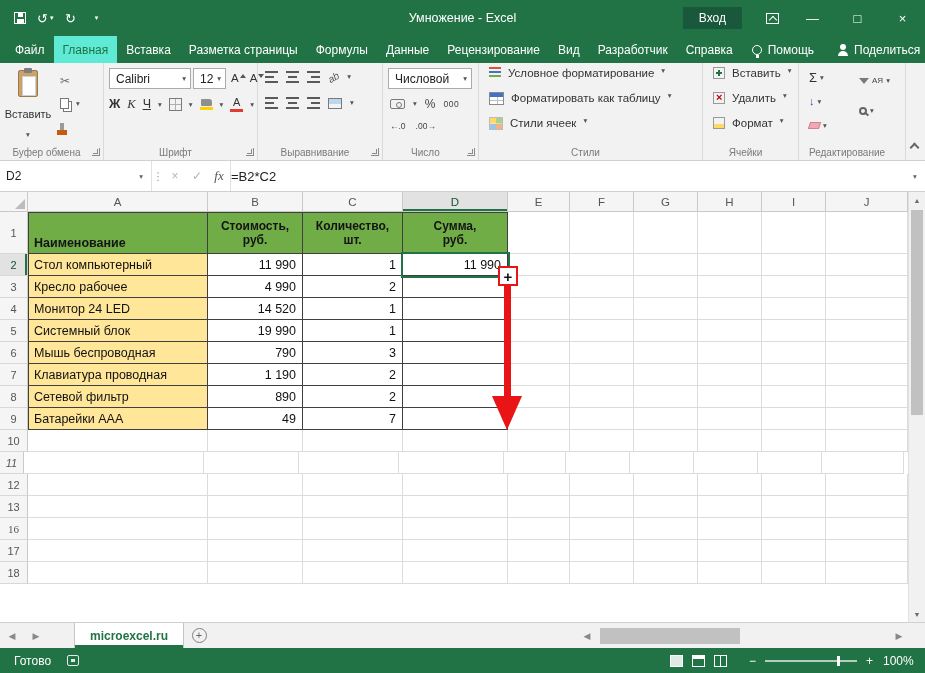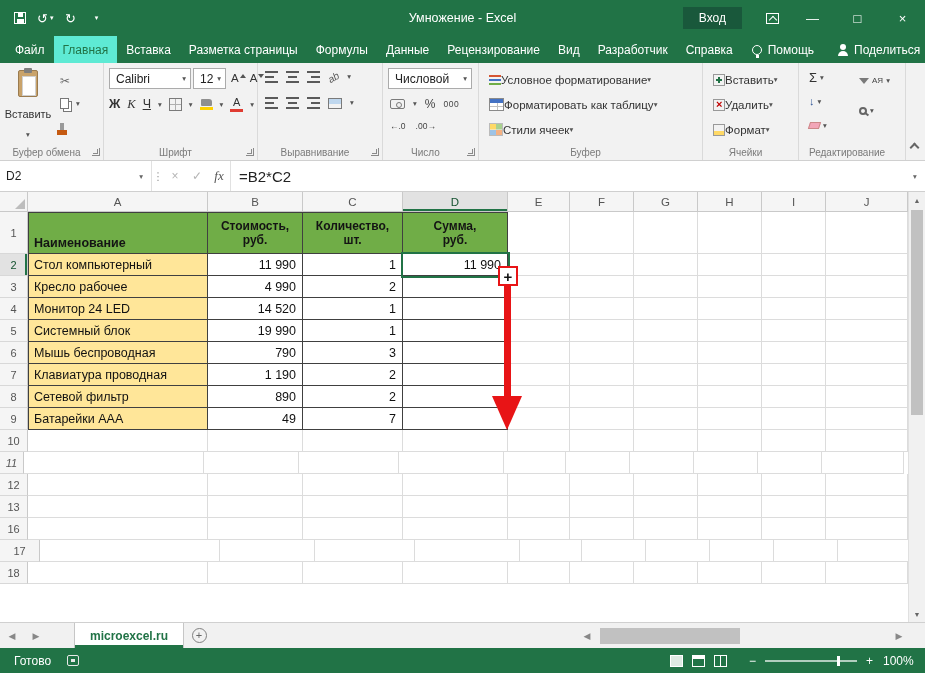--- a/index.html
+++ b/index.html
@@ -87,21 +87,21 @@
 
 .num-combo{position:absolute;left:5px;top:5px;width:84px}
 .num-row2{position:absolute;left:7px;top:34px;display:flex;align-items:center;gap:8px;color:#444}
 .ico-money{width:15px;height:10px;border:1px solid #7a7a7a;border-radius:2px;position:relative}
 .ico-money::after{content:"";position:absolute;left:5px;top:2px;width:4px;height:4px;border:1px solid #7a7a7a;border-radius:50%}
 .pct{font-size:12px;cursor:default}
 .thou{font-size:8.5px;letter-spacing:.5px;cursor:default}
 .num-row3{position:absolute;left:7px;top:58px;display:flex;gap:10px;font-size:8.5px;color:#444}
 
 .stl-list{position:absolute;left:5px;top:4px;display:flex;flex-direction:column}
-.stl-item{display:flex;align-items:center;height:25px;padding:0 5px;font-size:11.5px;color:#333;cursor:default;white-space:nowrap}
+.stl-item{display:flex;align-items:flex-start;gap:7px;height:25px;padding:0 5px;font-size:11.5px;color:#333;cursor:default;white-space:nowrap}
 .ico-cf{width:12px;height:2px;background:#D65532;box-shadow:0 4px 0 #4472C4,0 8px 0 #70AD47;margin-bottom:8px;flex:none}
 .ico-tbl{width:15px;height:13px;border:1px solid #8a8a8a;background-color:#fff;background-image:linear-gradient(#4472C4,#4472C4),linear-gradient(#c0c0c0,#c0c0c0),linear-gradient(#c0c0c0,#c0c0c0);background-size:100% 4px,100% 1px,1px 100%;background-position:0 0,0 7px,7px 0;background-repeat:no-repeat;flex:none}
 .ico-cs{width:14px;height:13px;border:1px solid #bbb;background:linear-gradient(90deg,#FFD966 0 50%,#A9D18E 50%) 0 0/100% 50% no-repeat,linear-gradient(90deg,#9DC3E6 0 50%,#F4B183 50%) 0 100%/100% 50% no-repeat;flex:none}
 .ico-ins{width:12px;height:12px;border:1px solid #999;background:linear-gradient(#217346,#217346) center/6px 2px no-repeat,linear-gradient(#217346,#217346) center/2px 6px no-repeat;flex:none}
 .ico-del{width:12px;height:12px;border:1px solid #999;position:relative;flex:none}
 .ico-del::after{content:"×";position:absolute;left:2px;top:-2px;font-size:11px;font-weight:bold;color:#C00000}
 .ico-fmt{width:12px;height:12px;border:1px solid #999;background:linear-gradient(#FFD966,#FFD966) bottom/100% 4px no-repeat;flex:none}
 
 .ed-col1{position:absolute;left:8px;top:6px;display:flex;flex-direction:column;gap:7px}
 .ed-col2{position:absolute;left:58px;top:9px;display:flex;flex-direction:column;gap:13px}
@@ -114,21 +114,21 @@
 .ico-mag::after{content:"";position:absolute;right:-4px;bottom:-2px;width:5px;height:2px;background:#666;transform:rotate(40deg)}
 .collapse-chev{position:absolute;bottom:9px;right:6px;width:7px;height:7px;border-left:2px solid #666;border-top:2px solid #666;transform:rotate(45deg)}
 
 
 .fbar{position:absolute;top:161px;left:0;right:0;height:31px;background:#fff;border-bottom:1px solid #CFCFCF;display:flex;align-items:stretch}
 .namebox{width:152px;display:flex;align-items:center;padding:0 6px;font-size:12px;color:#222;border-right:1px solid #E1E1E1}
 .nb-dd{margin-left:auto;font-size:7.5px;color:#666;padding-right:2px}
 .fb-handle{width:12px;display:flex;align-items:center;justify-content:center;color:#999;font-size:11px}
 .fb-btn{width:22px;display:flex;align-items:center;justify-content:center;font-size:12px;color:#B5B5B5}
 .fb-btn.fx{color:#555;font-style:italic;font-family:"Liberation Serif",serif;font-size:13px}
-.fb-input{flex:1;display:flex;align-items:center;padding-left:8px;font-size:15px;color:#222;border-left:1px solid #E1E1E1}
+.fb-input{flex:1;display:flex;align-items:center;padding-left:0;font-size:13px;color:#222;border-left:1px solid #E1E1E1}
 .fb-expand{width:20px;display:flex;align-items:center;justify-content:center;color:#666;font-size:7.5px}
 
 
 .gridwrap{position:absolute;top:192px;left:0;width:908px;height:430px;background:#fff;overflow:hidden}
 .grow{display:flex}
 .gcorner{height:20px;background:#F5F5F5;border-right:1px solid #C9C9C9;border-bottom:1px solid #C9C9C9;position:relative;flex:none}
 .gcorner::after{content:"";position:absolute;right:2px;bottom:2px;border-left:10px solid transparent;border-bottom:10px solid #BDBDBD}
 .gch{height:20px;border-right:1px solid #C9C9C9;border-bottom:1px solid #C9C9C9;background:#F5F5F5;display:flex;align-items:center;justify-content:center;font-size:11.5px;color:#555;flex:none}
 .gch.selcol{background:#E2E2E2;box-shadow:inset 0 -2px 0 #217346;color:#14522F}
 .grh{border-right:1px solid #C9C9C9;border-bottom:1px solid #D8D8D8;background:#F5F5F5;display:flex;align-items:center;justify-content:center;font-size:11px;color:#555;flex:none}
@@ -349,21 +349,21 @@
             <span class="ico-tbl"></span>
             <span class="stl-lbl">Форматировать как таблицу</span>
             <span class="dd">▾</span>
           </div>
           <div class="stl-item">
             <span class="ico-cs"></span>
             <span class="stl-lbl">Стили ячеек</span>
             <span class="dd">▾</span>
           </div>
         </div>
-      <div class="glabel">Буфер</div>
+      <div class="glabel">Стили</div>
     </div>
 
     <div class="rgroup g-cells">
       <div class="stl-list" id="cells-items">
           <div class="stl-item">
             <span class="ico-ins"></span>
             <span class="stl-lbl">Вставить</span>
             <span class="dd">▾</span>
           </div>
           <div class="stl-item">
@@ -607,35 +607,35 @@
           <div class="gcell" style="width: 95px;"></div>
           <div class="gcell" style="width: 100px;"></div>
           <div class="gcell" style="width: 105px;"></div>
           <div class="gcell" style="width: 62px;"></div>
           <div class="gcell" style="width: 64px;"></div>
           <div class="gcell" style="width: 64px;"></div>
           <div class="gcell" style="width: 64px;"></div>
           <div class="gcell" style="width: 64px;"></div>
           <div class="gcell" style="width: 82px;"></div>
         </div>
-        <div class="grow" style="height: 22px;">
+        <div class="grow" style="height: 22px; font-family: Liberation Serif, serif;">
           <div class="grh" style="width: 28px;">16</div>
           <div class="gcell" style="width: 180px;"></div>
           <div class="gcell" style="width: 95px;"></div>
           <div class="gcell" style="width: 100px;"></div>
           <div class="gcell" style="width: 105px;"></div>
           <div class="gcell" style="width: 62px;"></div>
           <div class="gcell" style="width: 64px;"></div>
           <div class="gcell" style="width: 64px;"></div>
           <div class="gcell" style="width: 64px;"></div>
           <div class="gcell" style="width: 64px;"></div>
           <div class="gcell" style="width: 82px;"></div>
         </div>
         <div class="grow" style="height: 22px;">
-          <div class="grh" style="width: 40px;">17</div>
+          <div class="grh" style="width: 28px;">17</div>
           <div class="gcell" style="width: 180px;"></div>
           <div class="gcell" style="width: 95px;"></div>
           <div class="gcell" style="width: 100px;"></div>
           <div class="gcell" style="width: 105px;"></div>
           <div class="gcell" style="width: 62px;"></div>
           <div class="gcell" style="width: 64px;"></div>
           <div class="gcell" style="width: 64px;"></div>
           <div class="gcell" style="width: 64px;"></div>
           <div class="gcell" style="width: 64px;"></div>
           <div class="gcell" style="width: 82px;"></div>

